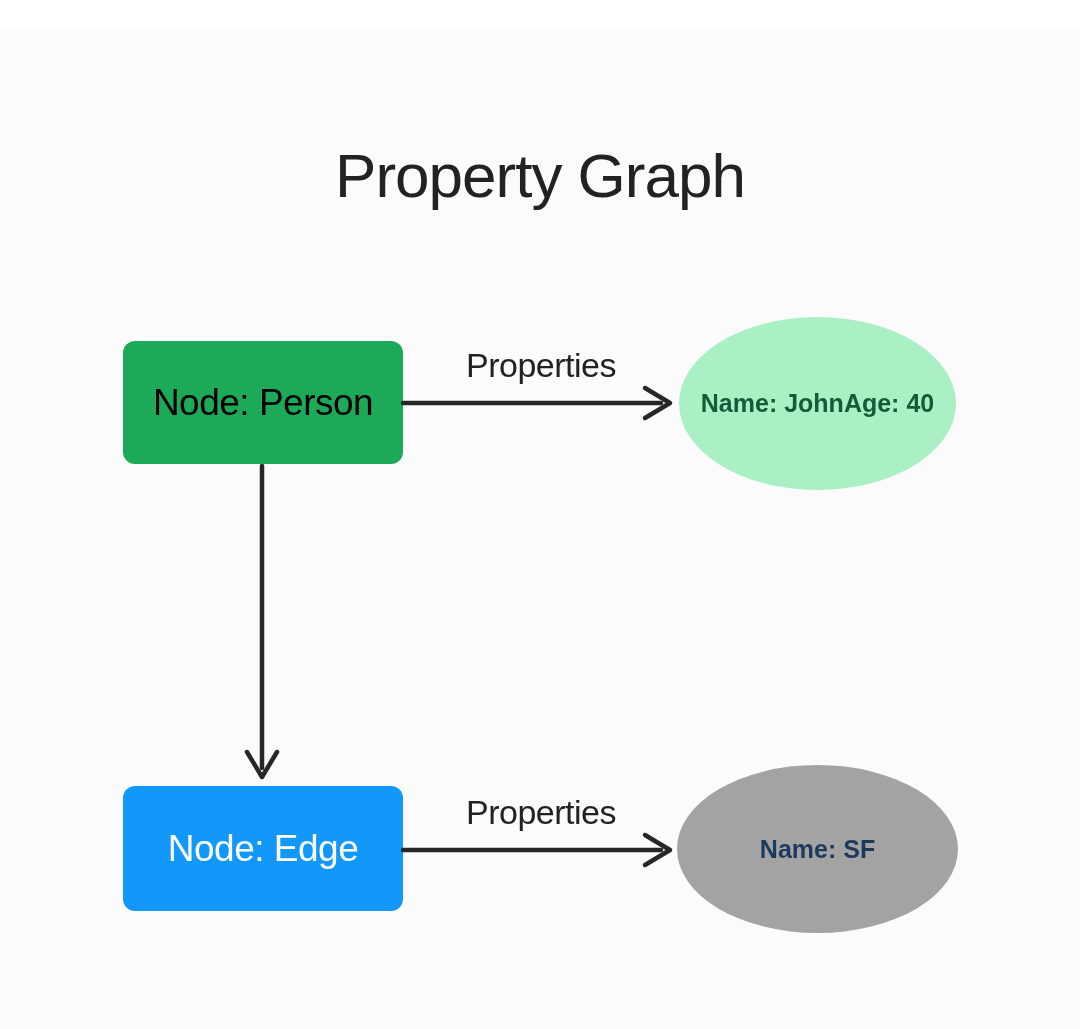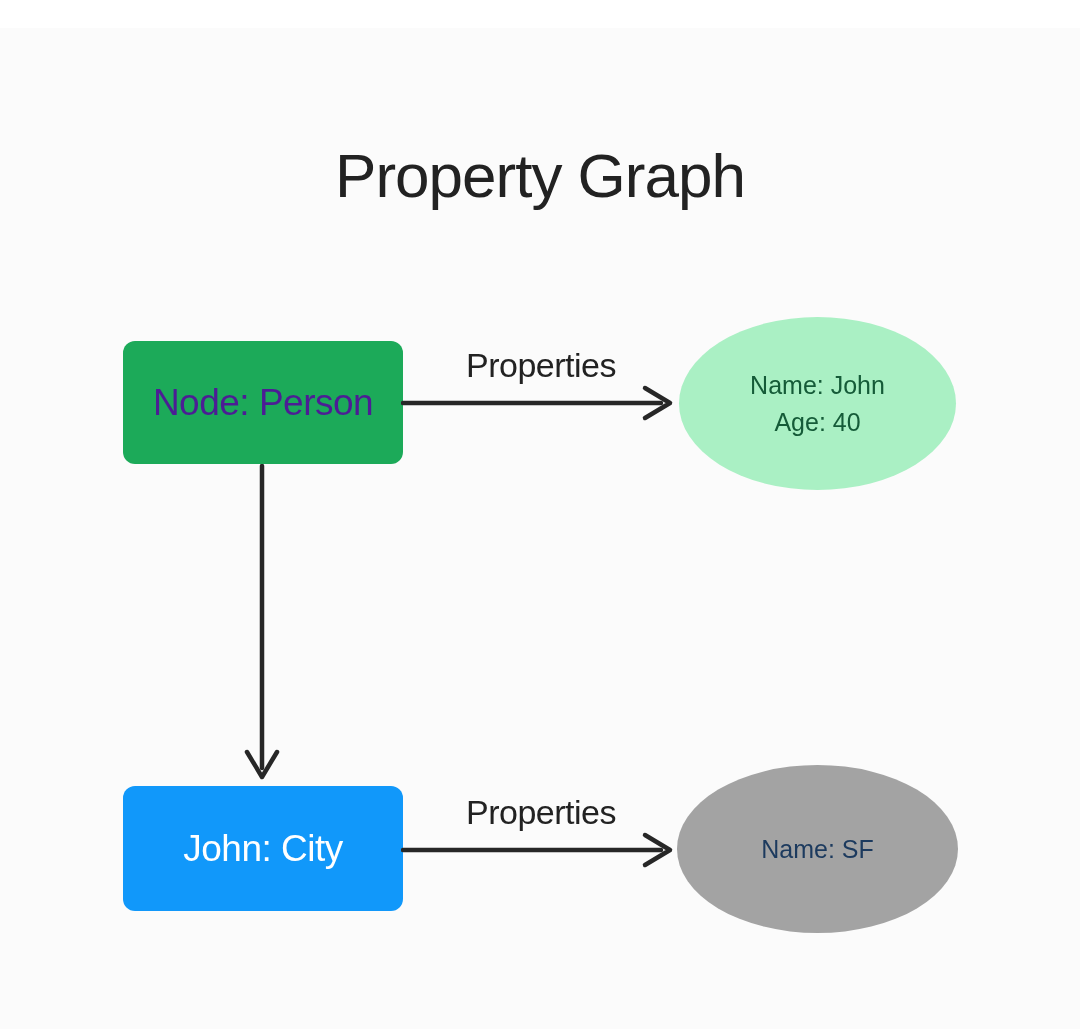--- a/index.html
+++ b/index.html
@@ -31,26 +31,26 @@
     border-radius: 12px;
     font-size: 37px;
     font-weight: 500;
     letter-spacing: -0.5px;
   }
   .node-person { left: 123px; top: 313px; width: 280px; height: 123px; }
   .node-city   { left: 123px; top: 758px; width: 280px; height: 125px; }
   .ellipse {
     position: absolute;
     display: flex;
-    flex-direction: column;
+    flex-direction: row;
     align-items: center;
     justify-content: center;
     border-radius: 50%;
     font-size: 25px;
-    font-weight: 400;
+    font-weight: 700;
     line-height: 37px;
     text-align: center;
   }
   .ellipse-person { left: 679px; top: 289px; width: 277px; height: 173px; }
   .ellipse-city   { left: 677px; top: 737px; width: 281px; height: 168px; }
   .edge-label {
     position: absolute;
     font-size: 34px;
     font-weight: 500;
     letter-spacing: -0.5px;
@@ -70,42 +70,42 @@
   .arrow-h-city   { left: 401px; top: 800px; }
   .arrow-v        { left: 240px; top: 436px; }
 </style>
 </head>
 <body>
 
 <div class="canvas" style="background-color: rgb(251, 251, 251); margin-top: 28px;">
 
   <div class="title" style="color: rgb(34, 34, 34);">Property Graph</div>
 
-  <div class="node node-person" style="background-color: rgb(28, 170, 89); color: #4c1d95; justify-content: center;">
+  <div class="node node-person" style="background-color: rgb(28, 170, 89); color: #000000; justify-content: center;">
     <span>Node: Person</span>
   </div>
 
   <div class="edge-label props-label props-label-person" style="color: rgb(34, 34, 34);">Properties</div>
   <svg class="arrow arrow-h-person" width="278" height="44" viewBox="0 0 278 44" style="stroke: rgb(39, 39, 39);">
     <line x1="2" y1="22" x2="260" y2="22"></line>
     <polyline points="244,7 269,22 244,37"></polyline>
   </svg>
 
   <div class="ellipse ellipse-person" style="background-color: rgb(170, 240, 196); color: rgb(21, 91, 56);">
     <span>Name: John</span>
     <span>Age: 40</span>
   </div>
 
   <svg class="arrow arrow-v" width="44" height="322" viewBox="0 0 44 322" style="stroke: rgb(39, 39, 39);">
     <line x1="22" y1="2" x2="22" y2="304"></line>
     <polyline points="7,288 22,313 37,288"></polyline>
   </svg>
 
   <div class="node node-city" style="background-color: rgb(17, 152, 250); color: rgb(255, 255, 255);">
-    <span>John: City</span>
+    <span>Node: Edge</span>
   </div>
 
   <div class="edge-label props-label props-label-city" style="color: rgb(34, 34, 34);">Properties</div>
   <svg class="arrow arrow-h-city" width="278" height="44" viewBox="0 0 278 44" style="stroke: rgb(39, 39, 39);">
     <line x1="2" y1="22" x2="260" y2="22"></line>
     <polyline points="244,7 269,22 244,37"></polyline>
   </svg>
 
   <div class="ellipse ellipse-city" style="background-color: #a3a3a3; color: rgb(28, 58, 94);">
     <span>Name: SF</span>

